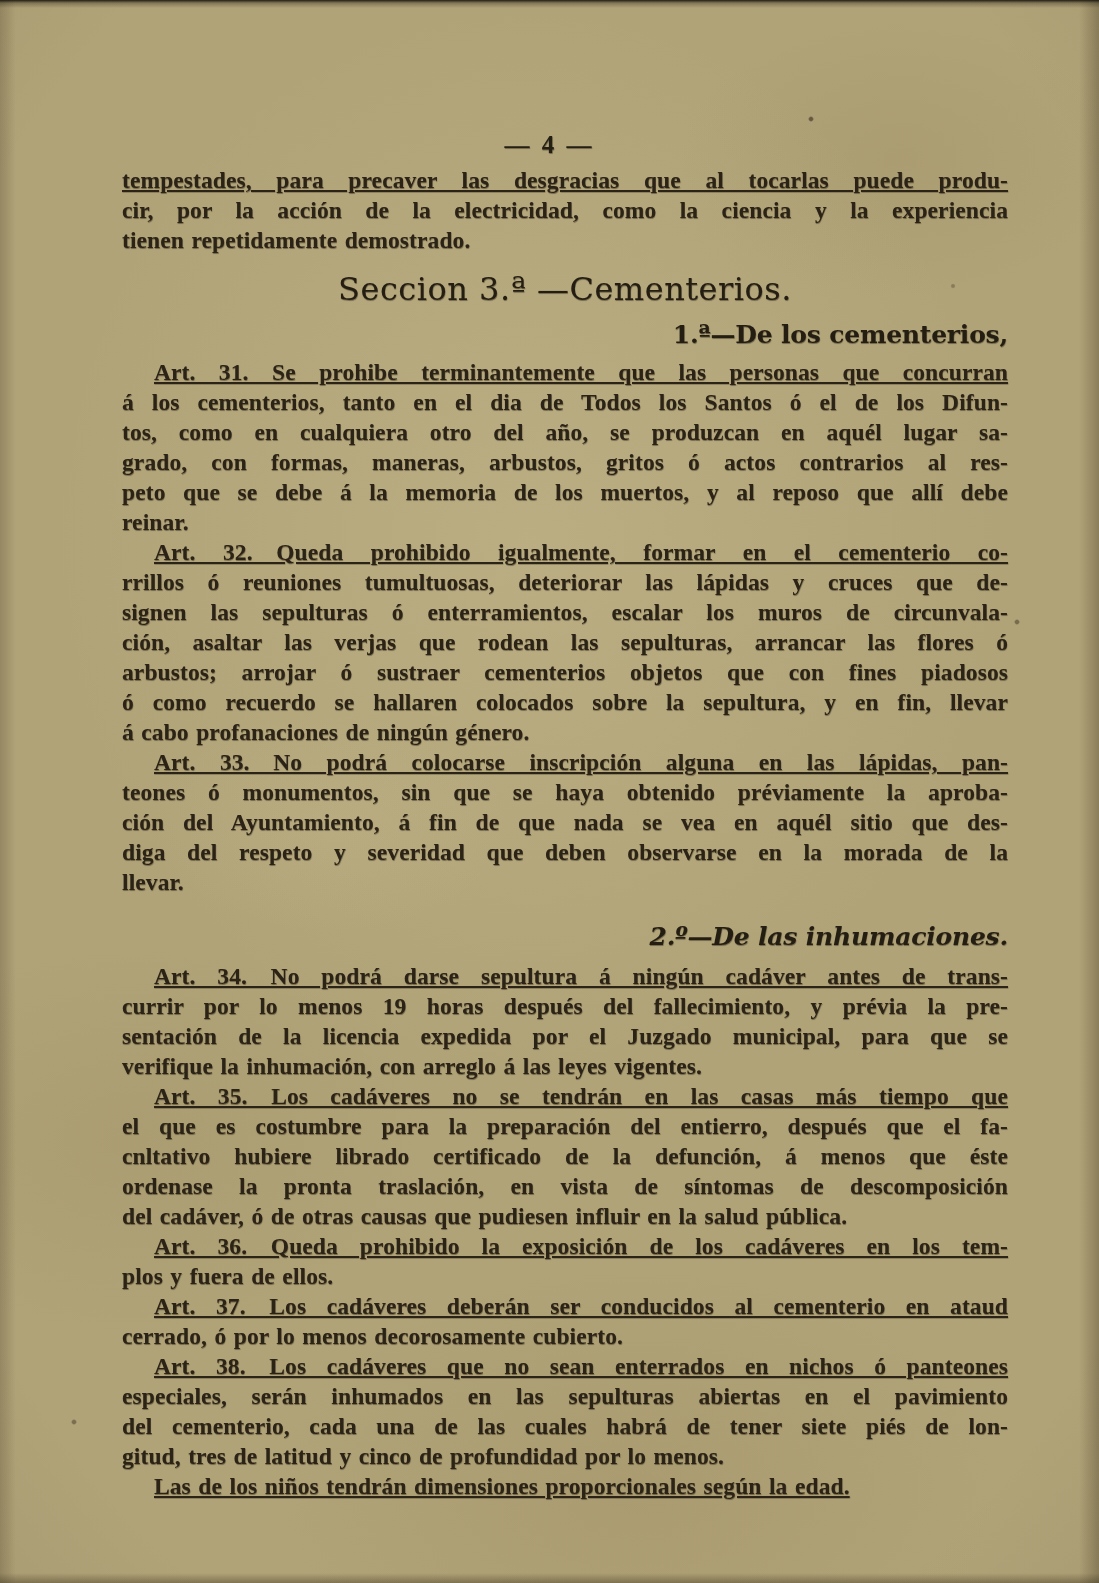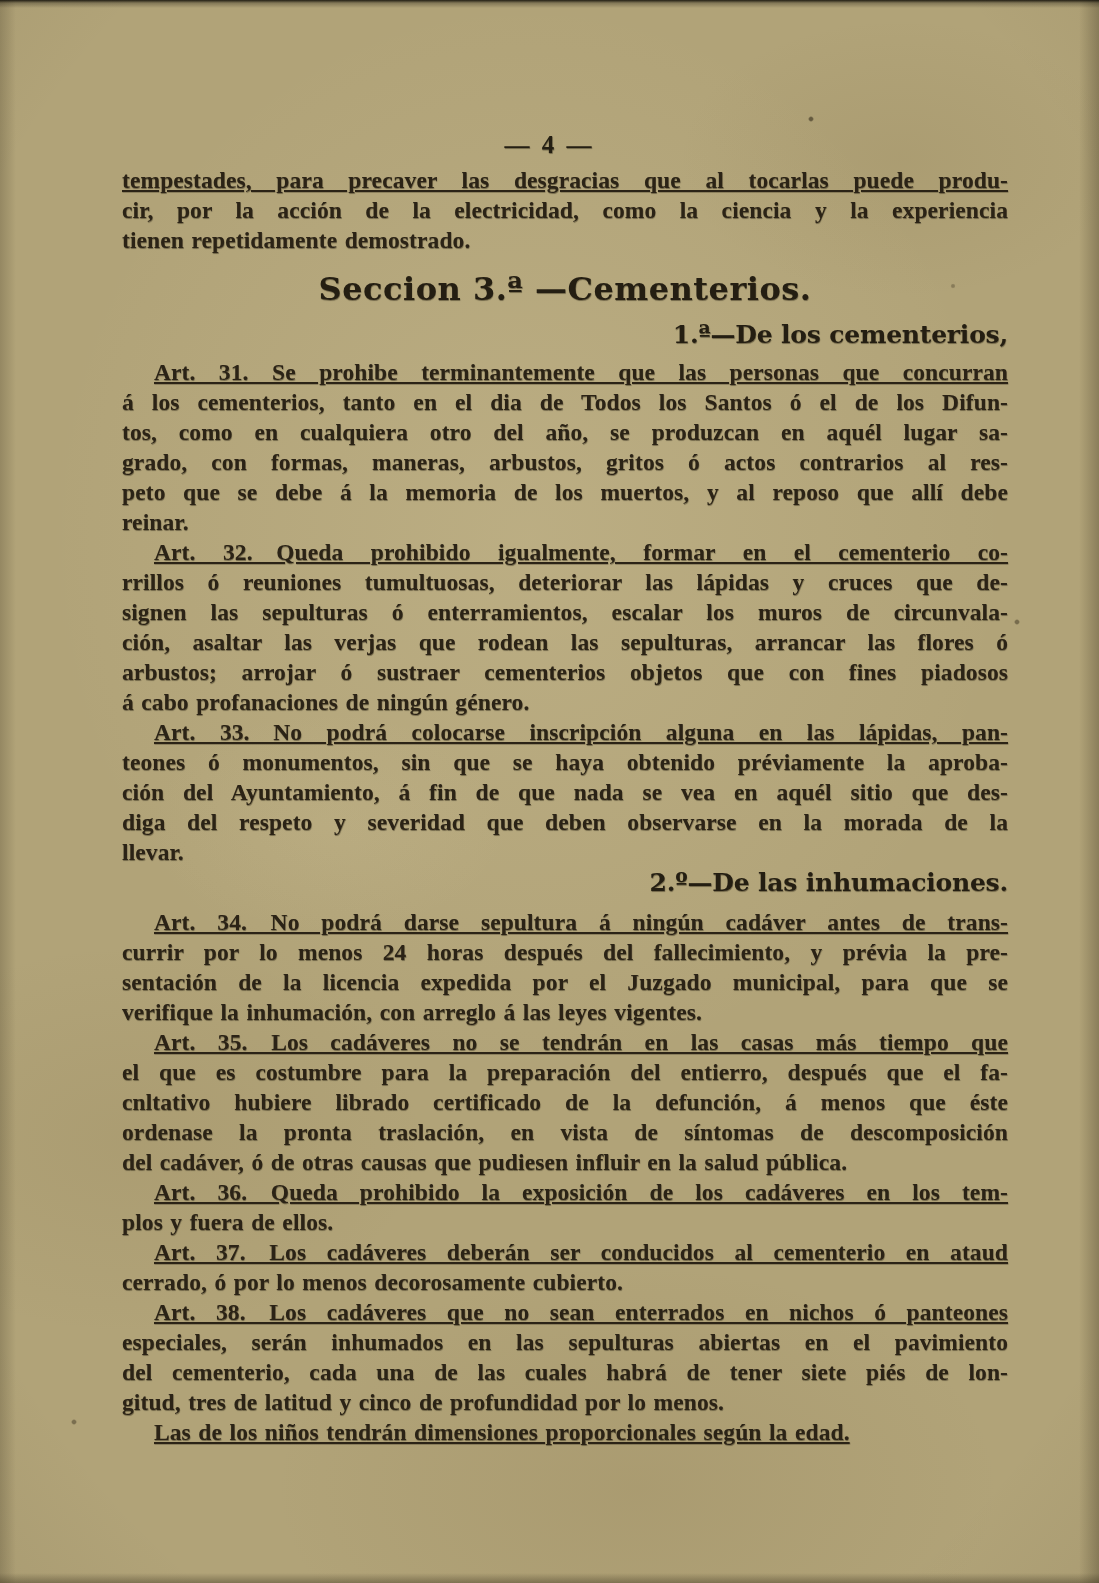--- a/index.html
+++ b/index.html
@@ -47,30 +47,30 @@
     display:block; font-size:23.5px; line-height:30px;
     text-align:justify; text-align-last:justify;
     word-spacing:1.5px; letter-spacing:0.1px;
     white-space:normal;
   }
   .para .line:last-child { text-align-last:left; }
   .para .line:nth-of-type(1) { text-indent:32px;text-decoration:underline; }
   .para.noindent .line:nth-of-type(1) { text-indent:0; }
 
   .sec-title {
-    font-family:"DejaVu Serif", serif; font-weight:700;
+    font-family:"DejaVu Serif", serif; font-weight:400;
     text-align:center; font-size:32px; line-height:40px;
     margin:14px 0 10px 0; letter-spacing:0.5px; color:#241e12;
   }
   .sub-title {
     font-family:"DejaVu Serif", serif; font-weight:700;
     text-align:right; font-size:25px; line-height:32px;
     margin:0 0 6px 0; letter-spacing:-0.2px; color:#241e12;
   }
-  .sub-title.second { margin-top:0; margin-bottom:8px; }
+  .sub-title.second { margin-top:24px; margin-bottom:8px;font-style:italic; }
 </style>
 </head>
 <body>
 
 <div class="page">
 
   <div class="pageno">— 4 —</div>
 
   <div class="content">
 
@@ -95,38 +95,39 @@
         <span class="line">reinar.</span>
       </div>
 
     <div class="para">
 
     <span class="line">Art. 32. Queda prohibido igualmente, formar en el cementerio co-</span>
         <span class="line">rrillos ó reuniones tumultuosas, deteriorar las lápidas y cruces que de-</span>
         <span class="line">signen las sepulturas ó enterramientos, escalar los muros de circunvala-</span>
         <span class="line">ción, asaltar las verjas que rodean las sepulturas, arrancar las flores ó</span>
         <span class="line">arbustos; arrojar ó sustraer cementerios objetos que con fines piadosos</span>
+        <span class="line">ó como recuerdo se hallaren colocados sobre la sepultura, y en fin, llevar</span>
         <span class="line">á cabo profanaciones de ningún género.</span>
       </div>
 
     <div class="para">
 
     <span class="line">Art. 33. No podrá colocarse inscripción alguna en las lápidas, pan-</span>
         <span class="line">teones ó monumentos, sin que se haya obtenido préviamente la aproba-</span>
         <span class="line">ción del Ayuntamiento, á fin de que nada se vea en aquél sitio que des-</span>
         <span class="line">diga del respeto y severidad que deben observarse en la morada de la</span>
         <span class="line">llevar.</span>
       </div>
 
     <div class="sub-title second">2.º—De las inhumaciones.</div>
 
     <div class="para">
 
     <span class="line">Art. 34. No podrá darse sepultura á ningún cadáver antes de trans-</span>
-        <span class="line">currir por lo menos 24 horas después del fallecimiento, y prévia la pre-</span>
+        <span class="line">currir por lo menos 19 horas después del fallecimiento, y prévia la pre-</span>
         <span class="line">sentación de la licencia expedida por el Juzgado municipal, para que se</span>
         <span class="line">verifique la inhumación, con arreglo á las leyes vigentes.</span>
       </div>
 
     <div class="para">
 
     <span class="line">Art. 35. Los cadáveres no se tendrán en las casas más tiempo que</span>
         <span class="line">el que es costumbre para la preparación del entierro, después que el fa-</span>
         <span class="line">cnltativo hubiere librado certificado de la defunción, á menos que éste</span>
         <span class="line">ordenase la pronta traslación, en vista de síntomas de descomposición</span>

